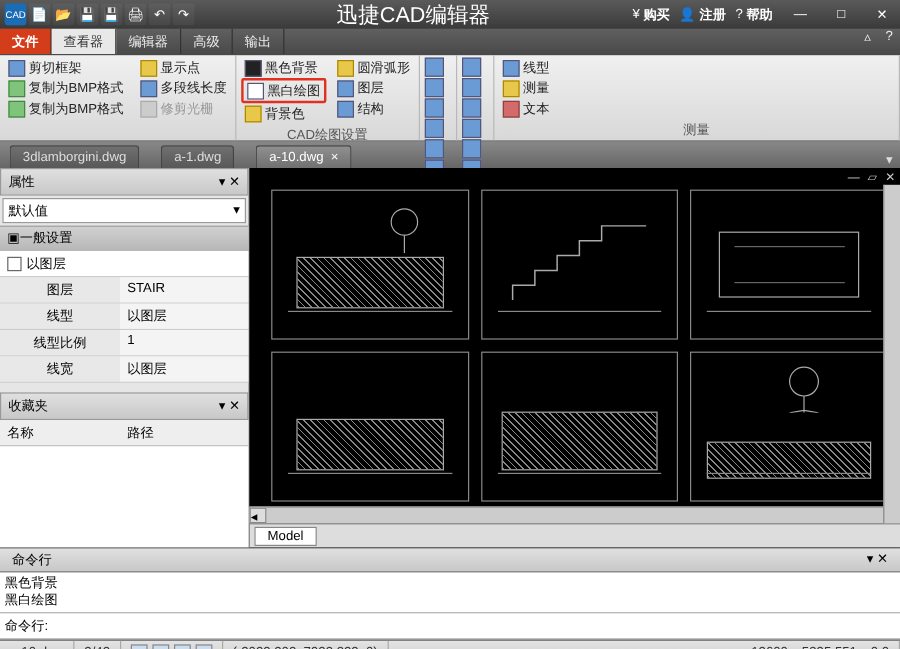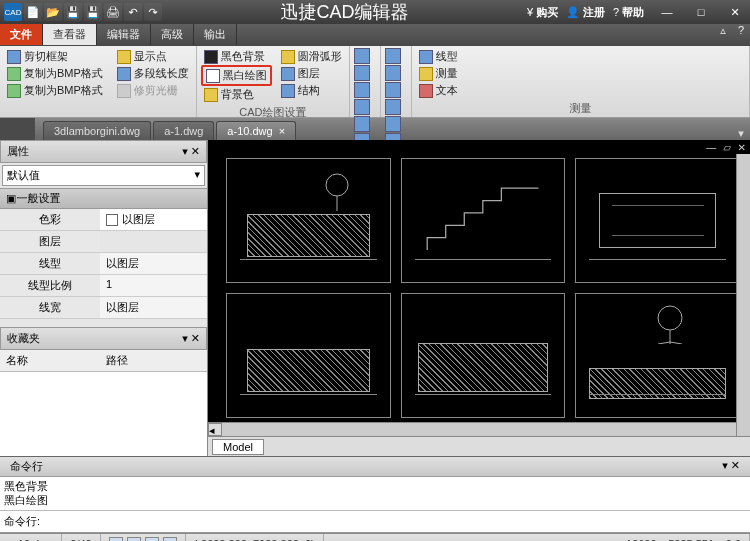--- a/index.html
+++ b/index.html
@@ -27,21 +27,21 @@
 .rb-item { display: flex; align-items: center; gap: 3px; padding: 1px 3px; white-space: nowrap; color: #222; }
 .rb-item.disabled { color: #999; }
 .rb-icon { width: 14px; height: 14px; display: inline-block; background: #6a9bd4; border: 1px solid #557; }
 .rb-icon.y { background: #e8c84a; border-color: #a80; }
 .rb-icon.g { background: #7ec47a; border-color: #484; }
 .rb-icon.r { background: #d46a6a; border-color: #844; }
 .highlight-box { border: 2px solid #e03020; border-radius: 2px; padding: 0; }
 .icon-grid { display: grid; grid-template-columns: repeat(4,18px); grid-template-rows: repeat(3,18px); gap: 2px; }
 .icon-grid .rb-icon { width: 16px; height: 16px; }
 
-.doctabs { height: 22px; background: linear-gradient(#888,#666); display: flex; align-items: flex-end; padding-left: 8px; gap: 0; margin-left: 35px; }
+.doctabs { height: 22px; background: linear-gradient(#888,#666); display: flex; align-items: flex-end; padding-left: 8px; gap: 16px; }
 .doctab { background: linear-gradient(#707070,#585858); color: #ddd; padding: 3px 10px; border: 1px solid #444; border-bottom: none; border-radius: 3px 3px 0 0; margin-right: 2px; }
 .doctab.active { background: linear-gradient(#909090,#707070); color: #fff; }
 .doctab .x { margin-left: 6px; }
 .doctabs .end { flex:1; }
 .doctabs .arrow { width: 18px; color:#ddd; text-align:center; }
 
 .workarea { display: flex; height: 316px; }
 .left-panel { width: 208px; display: flex; flex-direction: column; background: #e6e6e6; border-right: 1px solid #888; }
 .panel-hdr { background: linear-gradient(#e0e0e0,#c8c8c8); border: 1px solid #999; padding: 3px 6px; display: flex; align-items: center; }
 .panel-hdr .sp { flex:1; }
@@ -274,25 +274,25 @@
     <div class="combo">
         <span>默认值</span>
         <span class="sp"></span>
         <span>▾</span>
       </div>
     <div class="prop-section">
         <span>▣ </span>
         <span>一般设置</span>
       </div>
     <div class="prop-row sel">
-        <div class="k">色彩</div>
         <div class="v"><span class="swatch"></span><span>以图层</span></div>
       </div>
     <div class="prop-row">
         <div class="k">图层</div>
+        <div class="v">STAIR</div>
       </div>
     <div class="prop-row">
         <div class="k">线型</div>
         <div class="v">以图层</div>
       </div>
     <div class="prop-row">
         <div class="k">线型比例</div>
         <div class="v">1</div>
       </div>
     <div class="prop-row">

